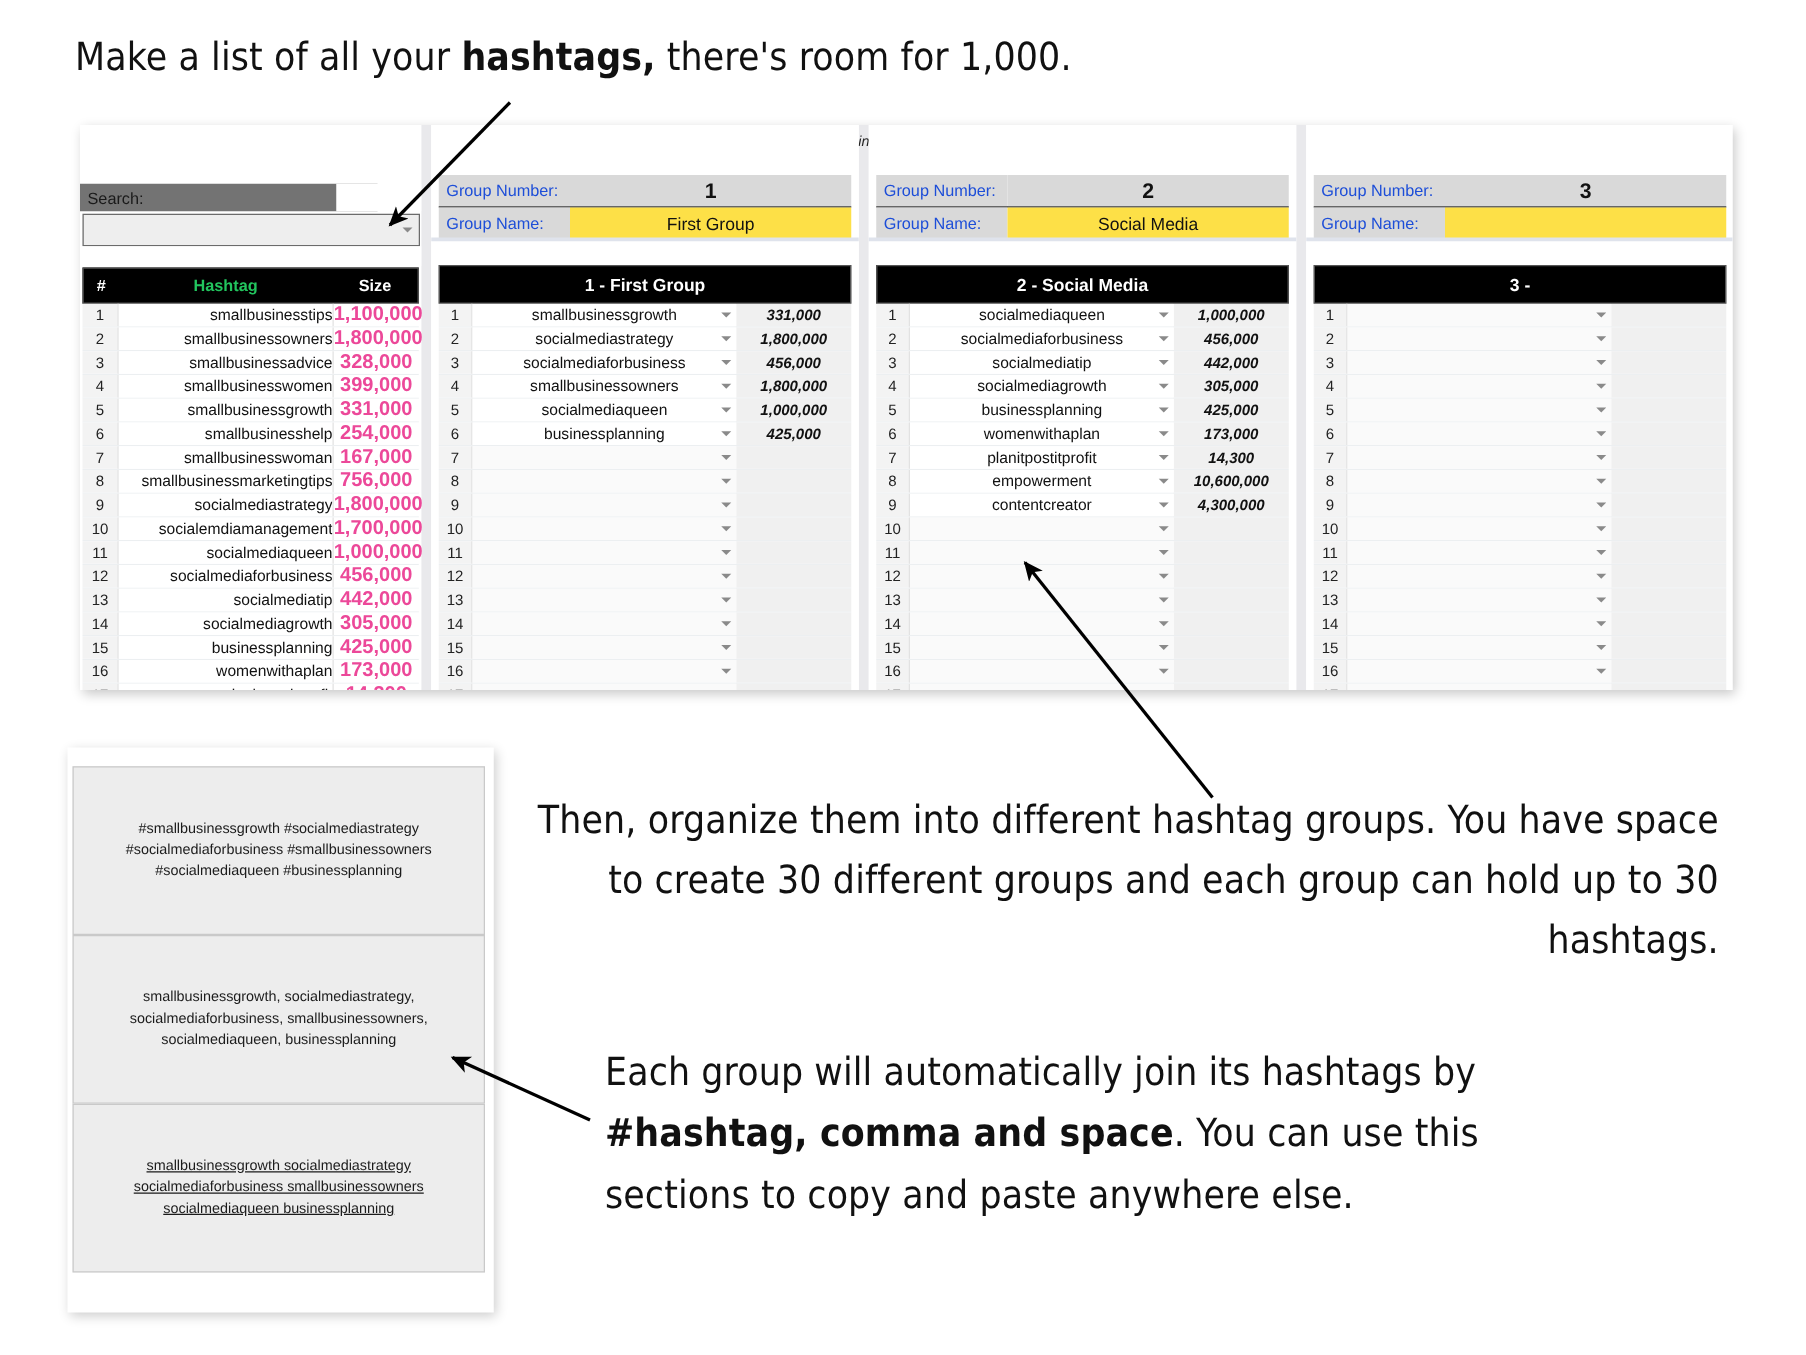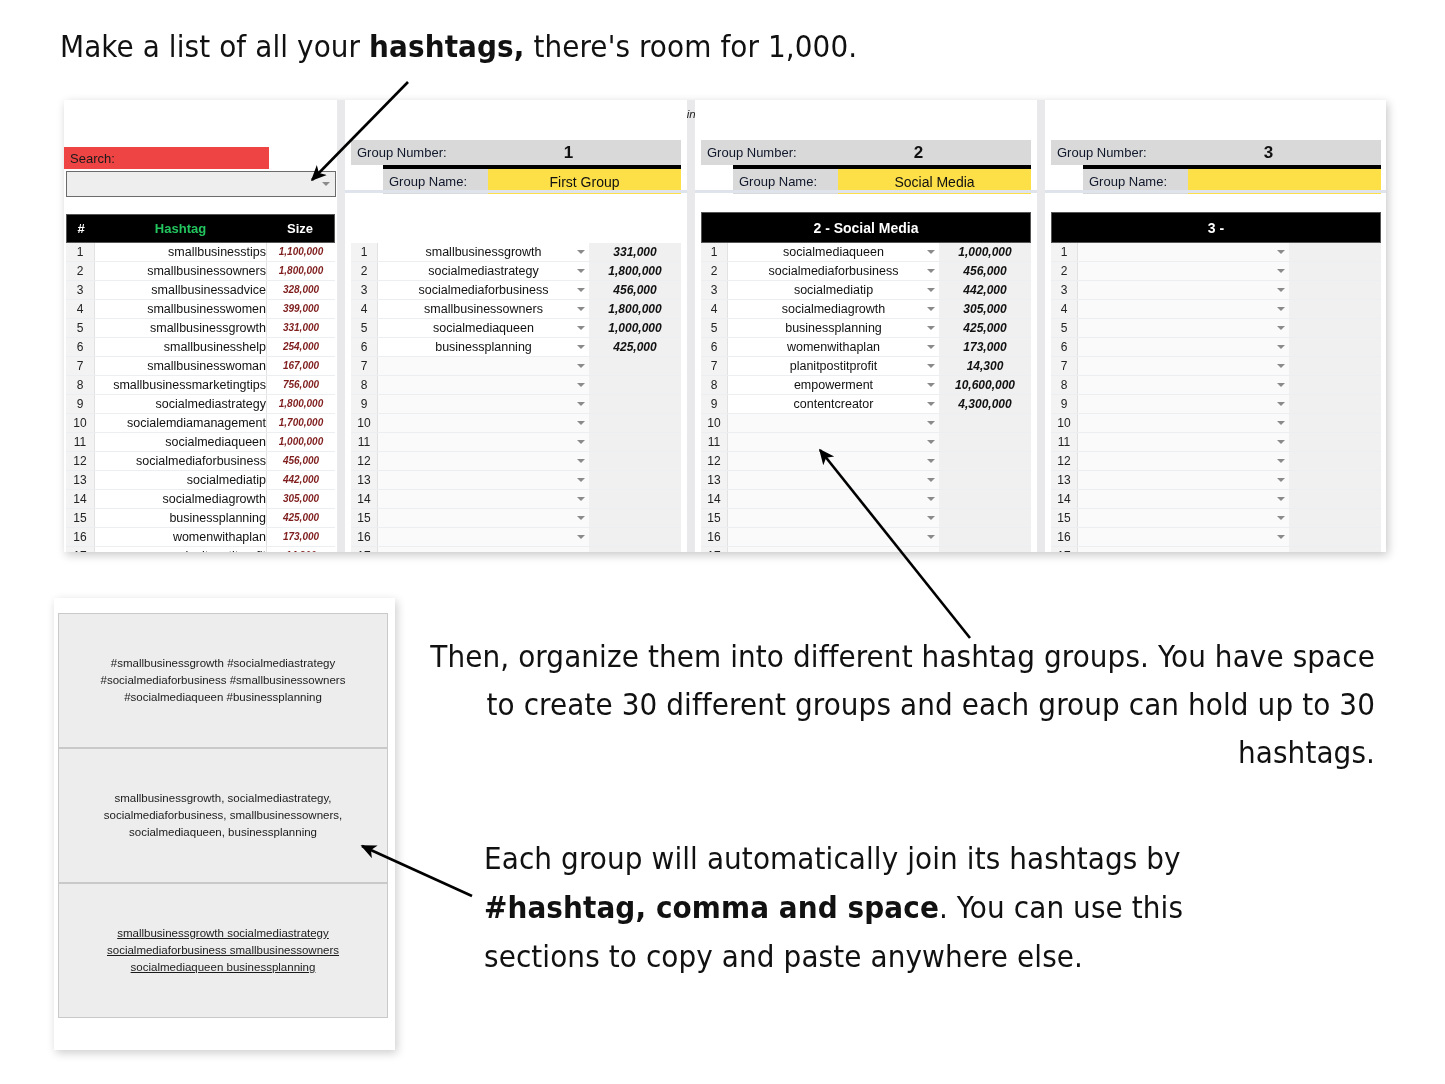--- a/index.html
+++ b/index.html
@@ -52,21 +52,21 @@
   #blk-left{left:0;width:273px;}
   #title{
     position:absolute;left:0;top:0;width:273px;height:47px;
     display:flex;align-items:center;justify-content:center;
     font-family:"DejaVu Sans","Liberation Sans",sans-serif;
     font-weight:700;font-size:21px;color:#111;letter-spacing:-.2px;
     background:#fff;
   }
   #search-row{
     position:absolute;left:0;top:47px;width:238px;height:22px;
-    background:#ef4444;display:flex;align-items:center;
+    background:#737373;display:flex;align-items:center;
   }
   #search-row span{font-size:13px;color:#1a1a1a;padding-left:6px;}
   #search-row-pad{position:absolute;left:205px;top:47px;width:68px;height:22px;background:#fff;}
   #search-box{
     position:absolute;left:2px;top:71px;width:270px;height:26px;
     background:#eeeeee;border:1.5px solid #6b6b6b;box-sizing:border-box;
     display:flex;align-items:center;justify-content:flex-end;
   }
   #search-box .chev{margin-right:5px;}
   #gap-left{position:absolute;left:0;top:97px;width:273px;height:16px;background:#fff;}
@@ -83,39 +83,39 @@
   .lrow{display:flex;height:18px;align-items:center;border-bottom:1px solid #eceff1;}
   .lrow .c-num{
     width:28px;text-align:center;font-size:12px;color:#222;
     background:#f3f3f3;height:18px;line-height:18px;border-right:1px solid #e2e2e2;
   }
   .lrow .c-tag{
     flex:1;text-align:right;font-size:12.5px;color:#111;
     background:#fff;height:18px;line-height:18px;
   }
   .lrow .c-size{
-    width:68px;text-align:center;font-size:10px;color:#7f1d1d;font-style:italic;font-weight:700;
+    width:68px;text-align:center;font-size:16px;color:#ec4899;font-weight:700;
     background:#fff;height:18px;line-height:18px;border-left:1px solid #e2e2e2;
   }
 
   
   .gblk{position:absolute;top:0;bottom:0;background:#fff;}
   .ginfo{position:absolute;left:6px;top:40px;width:330px;}
   .ginfo .girow{display:flex;height:25px;align-items:stretch;}
   .ginfo .glabel{
-    width:105px;background:#d9d9d9;font-size:13px;color:#0f172a;
+    width:105px;background:#d9d9d9;font-size:13px;color:#1d4ed8;
     display:flex;align-items:center;padding-left:6px;box-sizing:border-box;
   }
   .ginfo .gval{
     flex:1;display:flex;align-items:center;justify-content:center;
     font-size:14px;color:#111;box-sizing:border-box;
   }
   .ginfo .gnum{background:#d9d9d9;font-weight:700;font-size:17px;}
   .ginfo .gname{background:#fde047;}
-  .ginfo .girow + .girow{border-top:4px solid #000000;margin-left:32px;}
+  .ginfo .girow + .girow{border-top:1px solid #000000;}
 
   .gsep{position:absolute;left:0;right:0;top:90px;height:3px;background:#dfe3ec;}
 
   .ghdr{
     position:absolute;left:6px;top:112px;width:330px;height:31px;
     background:#000;color:#fff;font-size:14px;font-weight:700;
     display:flex;align-items:center;justify-content:center;
     border:1px solid #555;box-sizing:border-box;
   }
   .grows{position:absolute;left:6px;top:143px;width:330px;}
@@ -287,20 +287,21 @@
         <div class="girow">
           <div class="glabel">Group Number:</div>
           <div class="gval gnum">1</div>
         </div>
         <div class="girow">
           <div class="glabel">Group Name:</div>
           <div class="gval gname">First Group</div>
         </div>
       </div>
       <div class="gsep"></div>
+      <div class="ghdr">1 - First Group</div>
       <div class="grows">
         <div class="grow">
           <div class="g-num">1</div>
           <div class="g-tag">
             <span>smallbusinessgrowth</span>
             <span class="chev"></span>
           </div>
           <div class="g-size">331,000</div>
         </div>
         <div class="grow">

